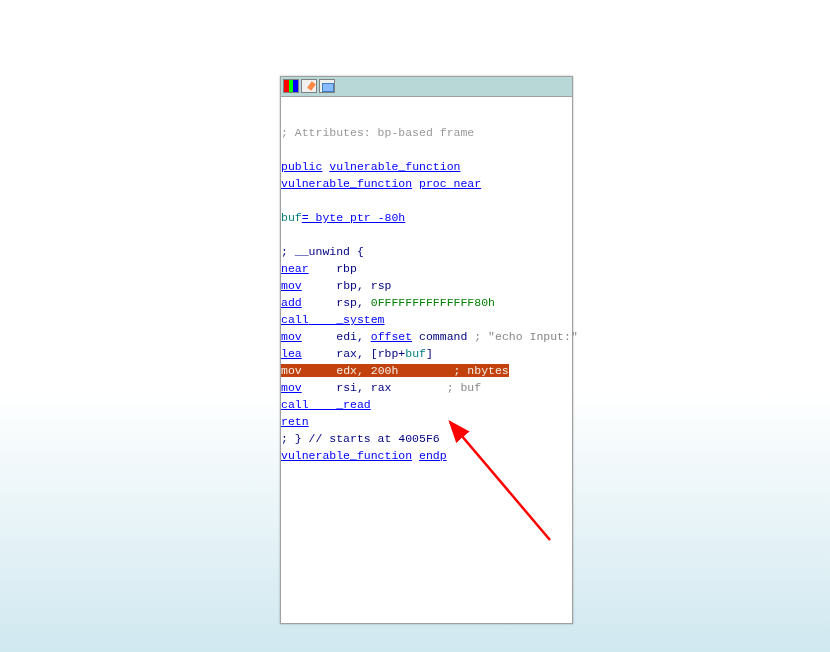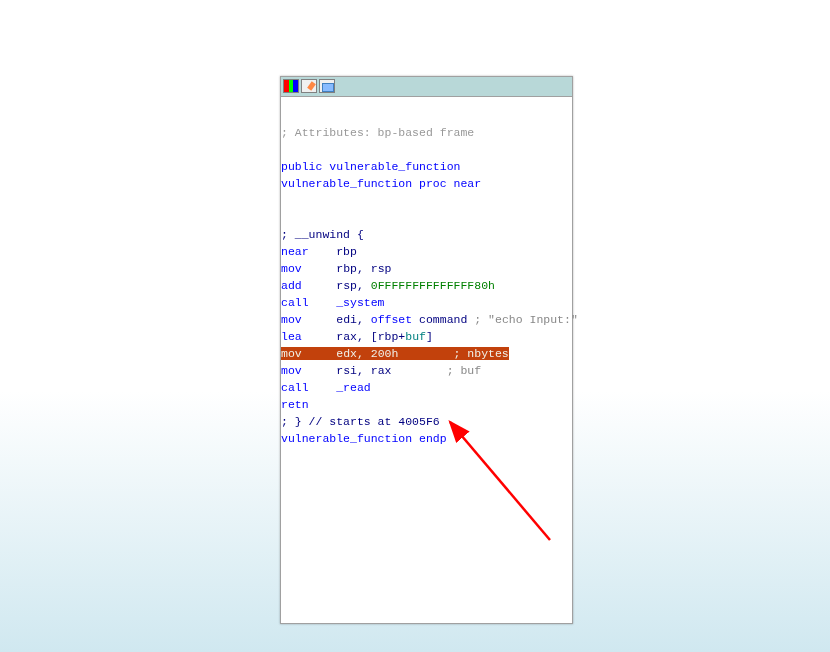--- a/index.html
+++ b/index.html
@@ -68,21 +68,21 @@
     .line {
       position: relative;
       white-space: pre;
     }
     .line-highlight {
       background: #c2410c;
       color: #f0f0e8;
       display: inline;
     }
     .c-gray { color: #999999; }
-    .c-blue { color: #0000ff; }
+    .c-blue { color: #0000ff; text-decoration: underline; }
     .c-teal { color: #008080; }
     .c-dblue { color: #000080; }
     .c-green { color: #008000; }
     .c-comment { color: #888888; }
     .arrow-svg {
       position: absolute;
       left: 390px;
       top: 410px;
       pointer-events: none;
     }
@@ -99,20 +99,21 @@
       <span class="tb-btn graph"></span>
     </div>
   </div>
   <div class="content">
     <div class="spacer"></div>
     <div class="line c-gray">; Attributes: bp-based frame</div>
     <div class="line">&nbsp;</div>
     <div class="line"><span class="c-blue">public</span> <span class="c-blue">vulnerable_function</span></div>
     <div class="line"><span class="c-blue">vulnerable_function</span> <span class="c-blue">proc near</span></div>
     <div class="line">&nbsp;</div>
+    <div class="line"><span class="c-teal">buf</span><span class="c-blue">= byte ptr -80h</span></div>
     <div class="line">&nbsp;</div>
     <div class="line c-dblue">; __unwind {</div>
     <div class="line"><span class="c-blue">near</span><span class="c-dblue">    rbp</span></div>
     <div class="line"><span class="c-blue">mov</span><span class="c-dblue">     rbp, rsp</span></div>
     <div class="line"><span class="c-blue">add</span><span class="c-dblue">     rsp, </span><span class="c-green">0FFFFFFFFFFFFFF80h</span></div>
     <div class="line"><span class="c-blue">call</span><span class="c-blue">    _system</span></div>
     <div class="line"><span class="c-blue">mov</span><span class="c-dblue">     edi, </span><span class="c-blue">offset</span><span class="c-dblue"> command </span><span class="c-comment">; "echo Input:"</span></div>
     <div class="line"><span class="c-blue">lea</span><span class="c-dblue">     rax, [rbp+</span><span class="c-teal">buf</span><span class="c-dblue">]</span></div>
     <div class="line"><span class="line-highlight"><span>mov</span><span>     edx, </span><span>200h</span><span>        </span><span>; nbytes</span></span></div>
     <div class="line"><span class="c-blue">mov</span><span class="c-dblue">     rsi, rax        </span><span class="c-comment">; buf</span></div>

